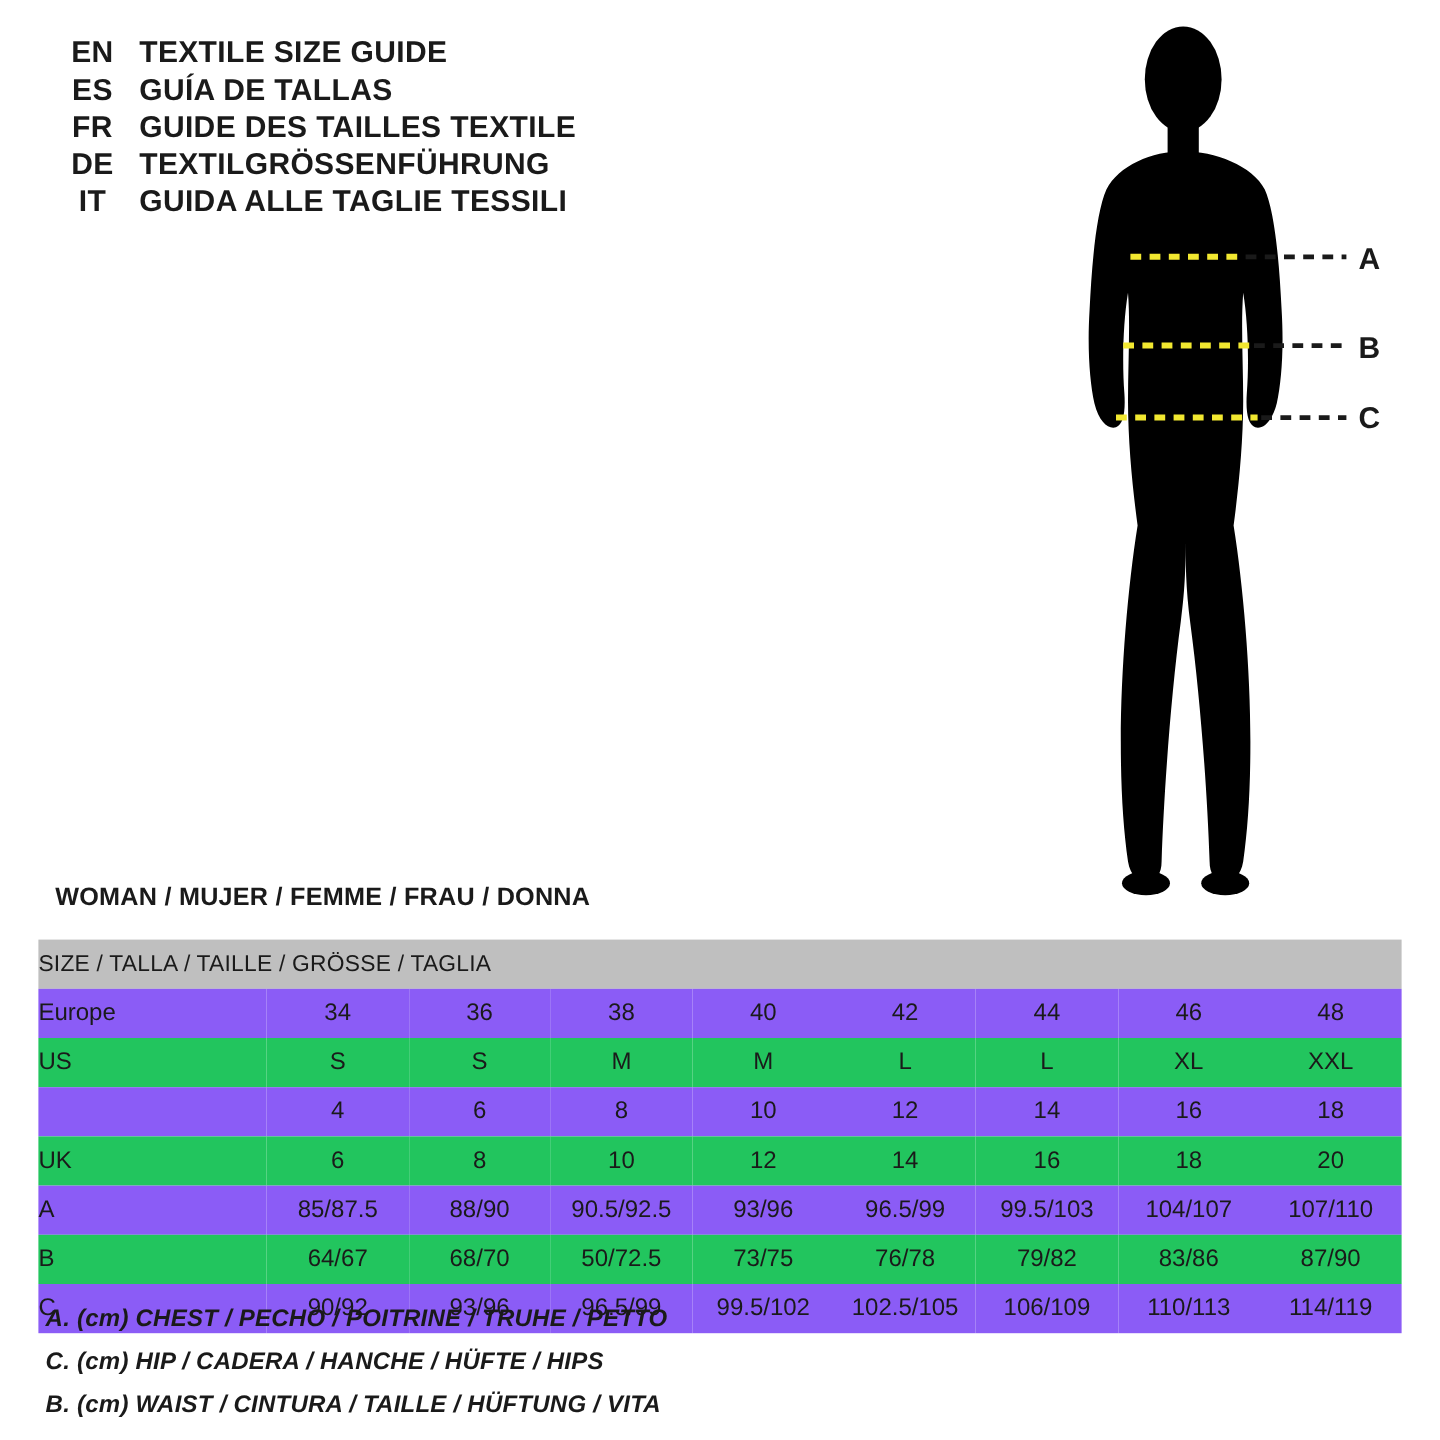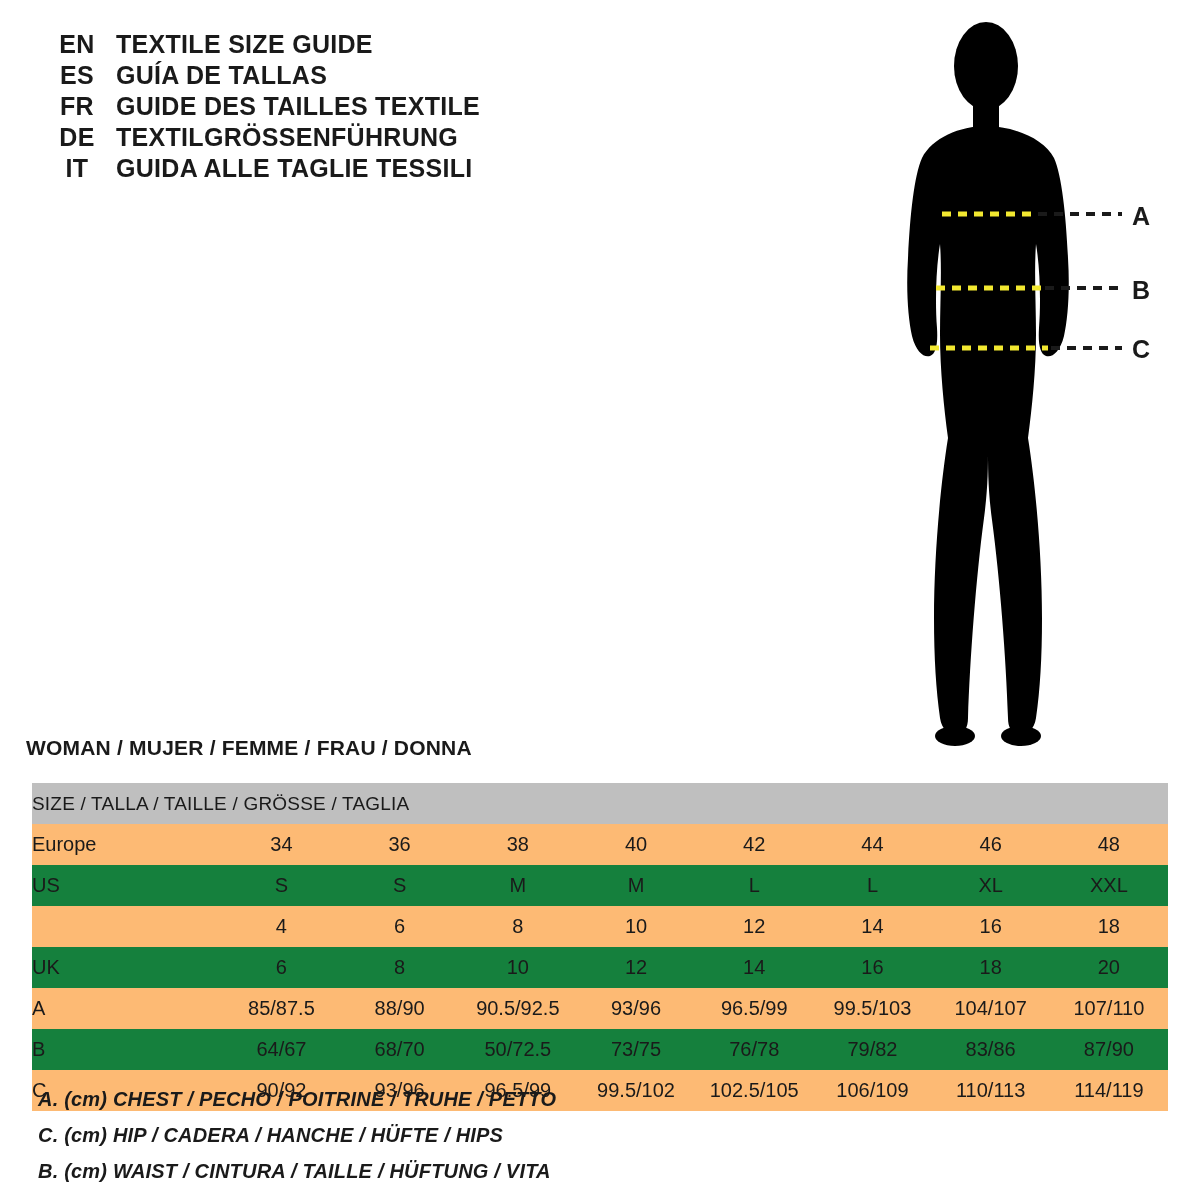--- a/index.html
+++ b/index.html
@@ -62,21 +62,21 @@
     color: #1a1a1a;
   }
   .marker-a { left: 272px; top: 184px; }
   .marker-b { left: 272px; top: 258px; }
   .marker-c { left: 272px; top: 317px; }
 
   
   .gender-title {
     position: absolute;
     top: 736px;
-    left: 26px;
+    left: 46px;
     font-size: 21px;
     font-weight: bold;
     letter-spacing: 0.2px;
   }
 
   table.size-table {
     position: absolute;
     top: 783px;
     left: 32px;
     width: 1136px;
@@ -89,22 +89,22 @@
     vertical-align: middle;
   }
   .hdr-row td {
     background: #bfbfbf;
     font-weight: normal;
     font-size: 19px;
     letter-spacing: 0.2px;
     padding-left: 10px;
     height: 31px;
   }
-  .row-alt td { background: #15803d; margin-left: 10px; }
-  .row-plain td { background: #fdba74; }
+  .row-alt td { background: #22c55e; margin-left: 10px; }
+  .row-plain td { background: #8b5cf6; }
 
   td.rowlabel {
     padding-left: 10px;
     text-align: left;
     width: 190px;
     font-size: 20px;
   }
   td.val {
     text-align: center;
     font-size: 20px;

